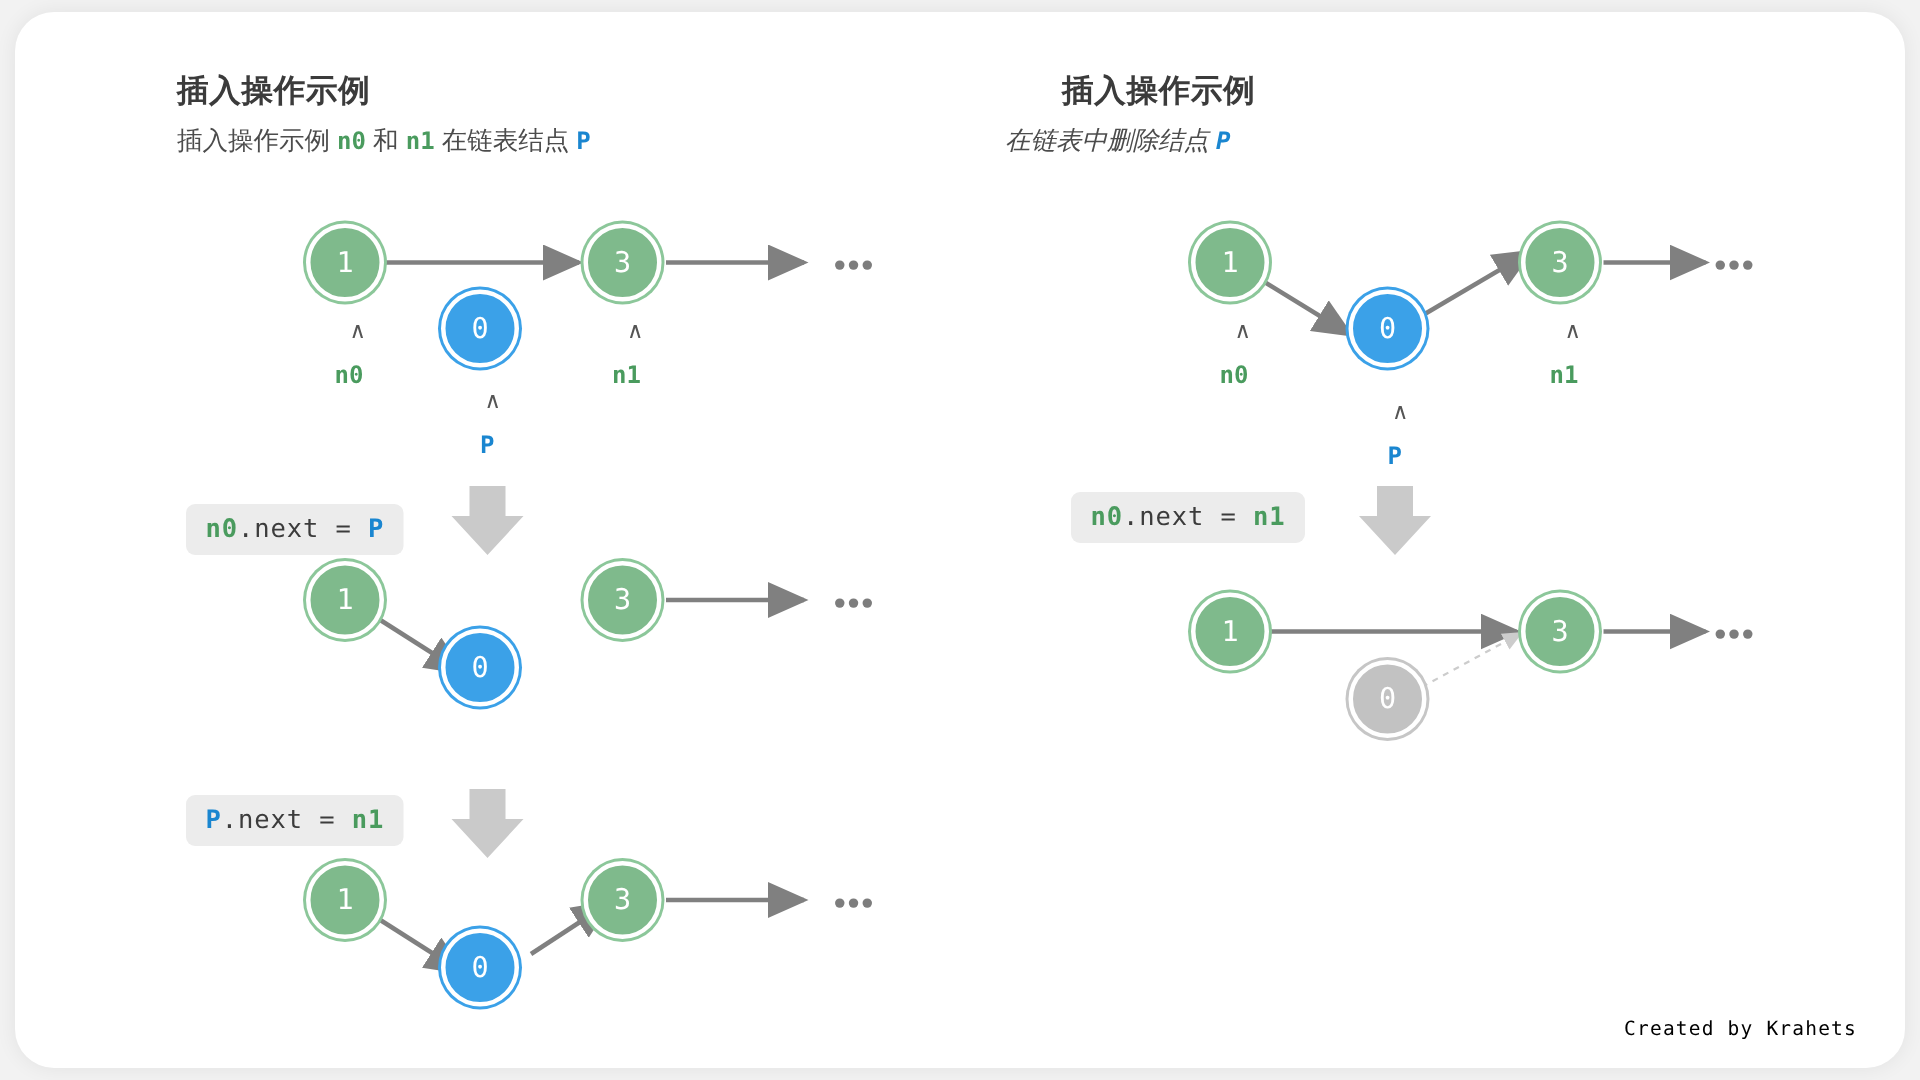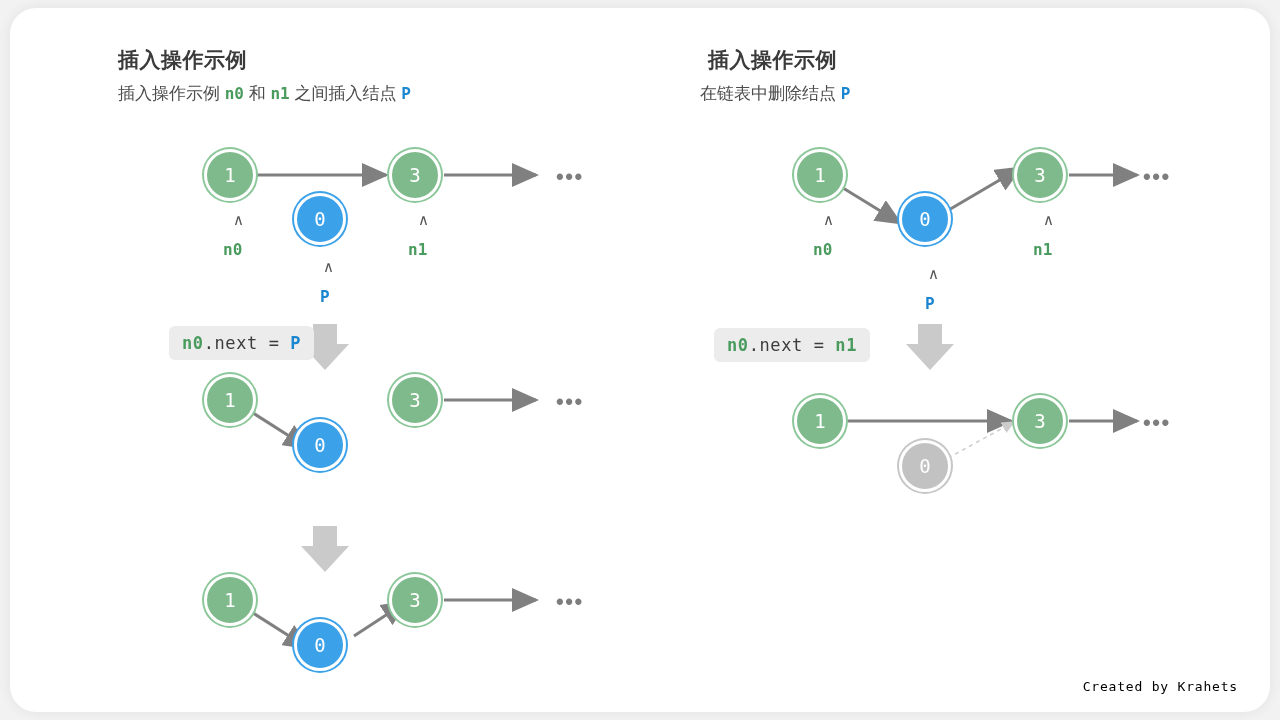--- a/index.html
+++ b/index.html
@@ -197,53 +197,56 @@
         <path d="M908,316 h24 v20 h12 l-24,26 l-24,-26 h12 z" fill="#cacaca"></path>
       </g>
     </svg>
 
     <div class="panel-title" style="left:108px; top:38px;font-family:Liberation Serif, serif;">插入操作示例</div>
     <div class="panel-sub" style="left:108px; top:74px;">
       <span>插入操作示例</span>
       <span class="v-green">n0</span>
       <span>和</span>
       <span class="v-green">n1</span>
-      <span>之间插入结点</span>
+      <span>在链表结点</span>
       <span class="v-blue">P</span>
     </div>
 
     <div class="panel-title" style="left:698px; top:38px;">插入操作示例</div>
-    <div class="panel-sub" style="left:690px; top:74px;">
+    <div class="panel-sub" style="left:660px; top:74px;font-style:italic;">
       <span>在链表中删除结点</span>
       <span class="v-blue">P</span>
     </div>
 
     <div class="node green" style="left:194px; top:141px;">1</div>
     <div class="caret" style="left:223px; top:205px;">∧</div>
     <div class="ptr-label green" style="left:213px; top:232px;">n0</div>
 
     <div class="node blue" style="left:284px; top:185px;">0</div>
     <div class="caret" style="left:313px; top:252px;">∧</div>
     <div class="ptr-label blue" style="left:310px; top:279px;">P</div>
 
     <div class="node green" style="left:379px; top:141px;">3</div>
     <div class="caret" style="left:408px; top:205px;">∧</div>
     <div class="ptr-label green" style="left:398px; top:232px;">n1</div>
 
     <div class="dots" style="left:546px; top:158px;">•••</div>
 
-    <div class="code-chip" style="left:114px; top:318px;margin-left:45px;">
+    <div class="code-chip" style="left:114px; top:328px;">
       <span class="c-green">n0</span><span>.next = </span><span class="c-blue">P</span>
     </div>
 
     <div class="node green" style="left:194px; top:366px;">1</div>
     <div class="node blue" style="left:284px; top:411px;">0</div>
     <div class="node green" style="left:379px; top:366px;">3</div>
     <div class="dots" style="left:546px; top:383px;">•••</div>
 
+    <div class="code-chip" style="left:114px; top:522px;">
+      <span class="c-blue">P</span><span>.next = </span><span class="c-green">n1</span>
+    </div>
 
     <div class="node green" style="left:194px; top:566px;">1</div>
     <div class="node blue" style="left:284px; top:611px;">0</div>
     <div class="node green" style="left:379px; top:566px;">3</div>
     <div class="dots" style="left:546px; top:583px;">•••</div>
 
     <div class="node green" style="left:784px; top:141px;">1</div>
     <div class="caret" style="left:813px; top:205px;">∧</div>
     <div class="ptr-label green" style="left:803px; top:232px;">n0</div>
 

